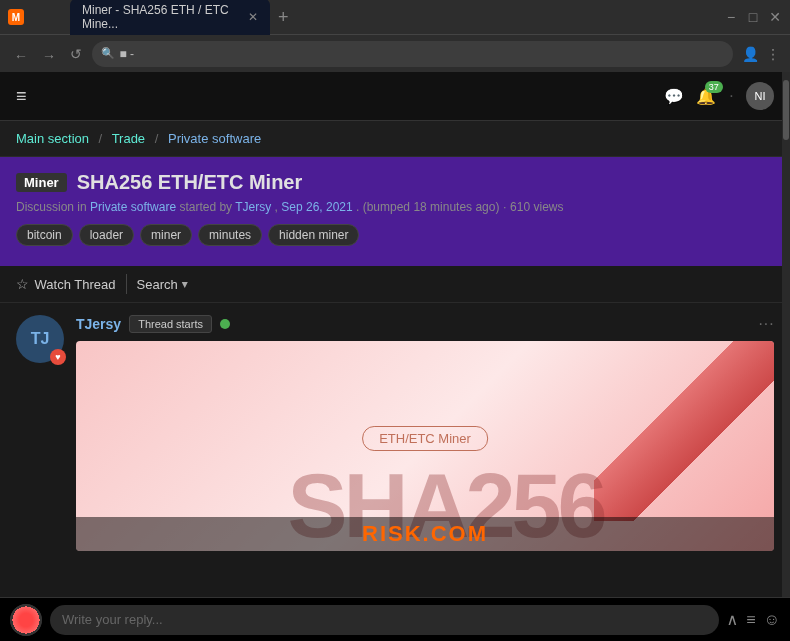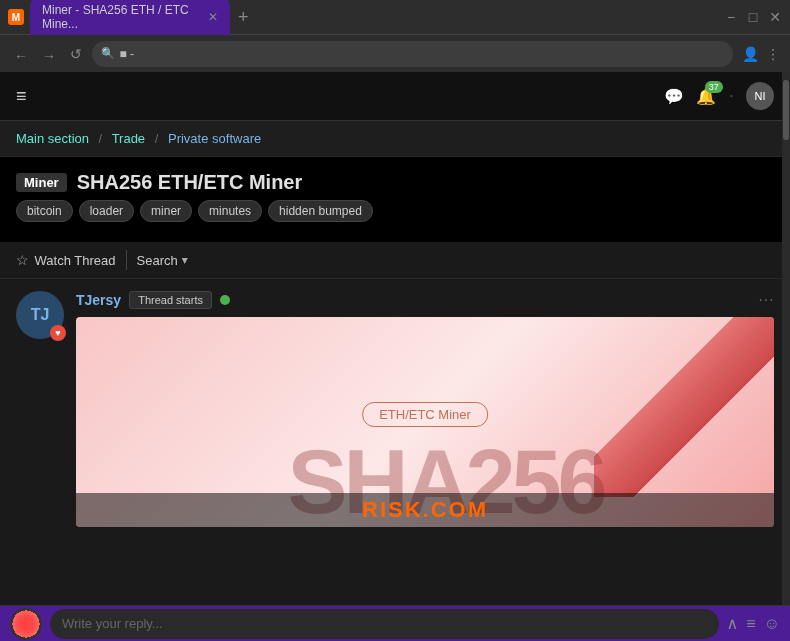--- a/index.html
+++ b/index.html
@@ -13,26 +13,27 @@
     }
     .browser-icon {
       width: 16px; height: 16px;
       background: #ff6600;
       border-radius: 3px;
       margin-right: 6px;
       display: inline-flex; align-items: center; justify-content: center;
       color: white; font-size: 10px; font-weight: bold;
     }
     .tab-active {
-      background: #4c1d95;
+      background: #0f172a;
       padding: 4px 12px;
       border-radius: 6px 6px 0 0;
       display: flex; align-items: center; gap: 6px;
       font-size: 12px; color: #ccc;
       max-width: 200px;
+      margin-left: 40px;
     }
     .tab-close { color: #888; font-size: 12px; cursor: pointer; margin-left: 4px; }
     .tab-new { color: #888; font-size: 18px; margin-left: 8px; cursor: pointer; }
     .window-controls { margin-left: auto; display: flex; gap: 8px; align-items: center; }
     .win-btn { width: 14px; height: 14px; cursor: pointer; color: #888; font-size: 14px; display: flex; align-items: center; justify-content: center; }
 
     .nav-bar {
       display: flex;
       align-items: center;
       height: 38px;
@@ -101,21 +102,21 @@
       padding: 10px 16px;
       font-size: 13px;
       border-bottom: 1px solid #2a2a2a;
     }
     .breadcrumb-sep { color: #666; margin: 0 6px; }
     .breadcrumb-link { color: #5eead4; text-decoration: none; }
     .breadcrumb-link.active { color: #7bb3e8; }
 
     
     .thread-title-area {
-      background: #000000;
+      background: #4c1d95;
       padding: 14px 16px 8px;
     }
     .thread-title-row {
       display: flex; align-items: center; gap: 10px; margin-bottom: 6px;
     }
     .miner-badge {
       background: #333;
       color: #fff;
       font-size: 13px;
       font-weight: bold;
@@ -274,23 +275,23 @@
       font-weight: bold;
       color: #ff6600;
       padding: 4px 0;
       letter-spacing: 2px;
     }
 
     
     .reply-bar {
       position: absolute;
       bottom: 0; left: 0; right: 0;
-      background: #4c1d95;
+      background: #000000;
       border-top: 1px solid #333;
-      height: 36px;
+      height: 44px;
       display: flex; align-items: center;
       padding: 0 10px;
       gap: 8px;
     }
     .reply-avatar {
       width: 32px; height: 32px;
       background: #333;
       border-radius: 50%;
       display: flex; align-items: center; justify-content: center;
       overflow: hidden;
@@ -388,27 +389,37 @@
     <a class="breadcrumb-link">Trade</a>
     <span class="breadcrumb-sep">/</span>
     <a class="breadcrumb-link active">Private software</a>
   </div>
 
   <div class="thread-title-area">
     <div class="thread-title-row">
       <span class="miner-badge">Miner</span>
       <span class="thread-title-text">SHA256 ETH/ETC Miner</span>
     </div>
+    <div class="thread-meta">
+      <span>Discussion in </span>
+      <a class="meta-link" style="color:#7bb3e8">Private software</a>
+      <span> started by </span>
+      <span class="meta-author" style="color:#7bb3e8">TJersy</span>
+      <span>,</span>
+      <span class="meta-date" style="color:#7bb3e8"> Sep 26, 2021</span>
+      <span>. (bumped 18 minutes ago)</span>
+      <span> · 610 views</span>
+    </div>
 
     <div class="tags-row">
       <span class="tag">bitcoin</span>
       <span class="tag">loader</span>
       <span class="tag">miner</span>
       <span class="tag">minutes</span>
-      <span class="tag">hidden bumped</span>
+      <span class="tag">hidden miner</span>
     </div>
   </div>
 
   <div class="thread-actions">
     <button class="watch-btn">
       <span class="star-icon">☆</span>
       <span>Watch Thread</span>
     </button>
     <div class="action-divider"></div>
     <button class="search-btn">

